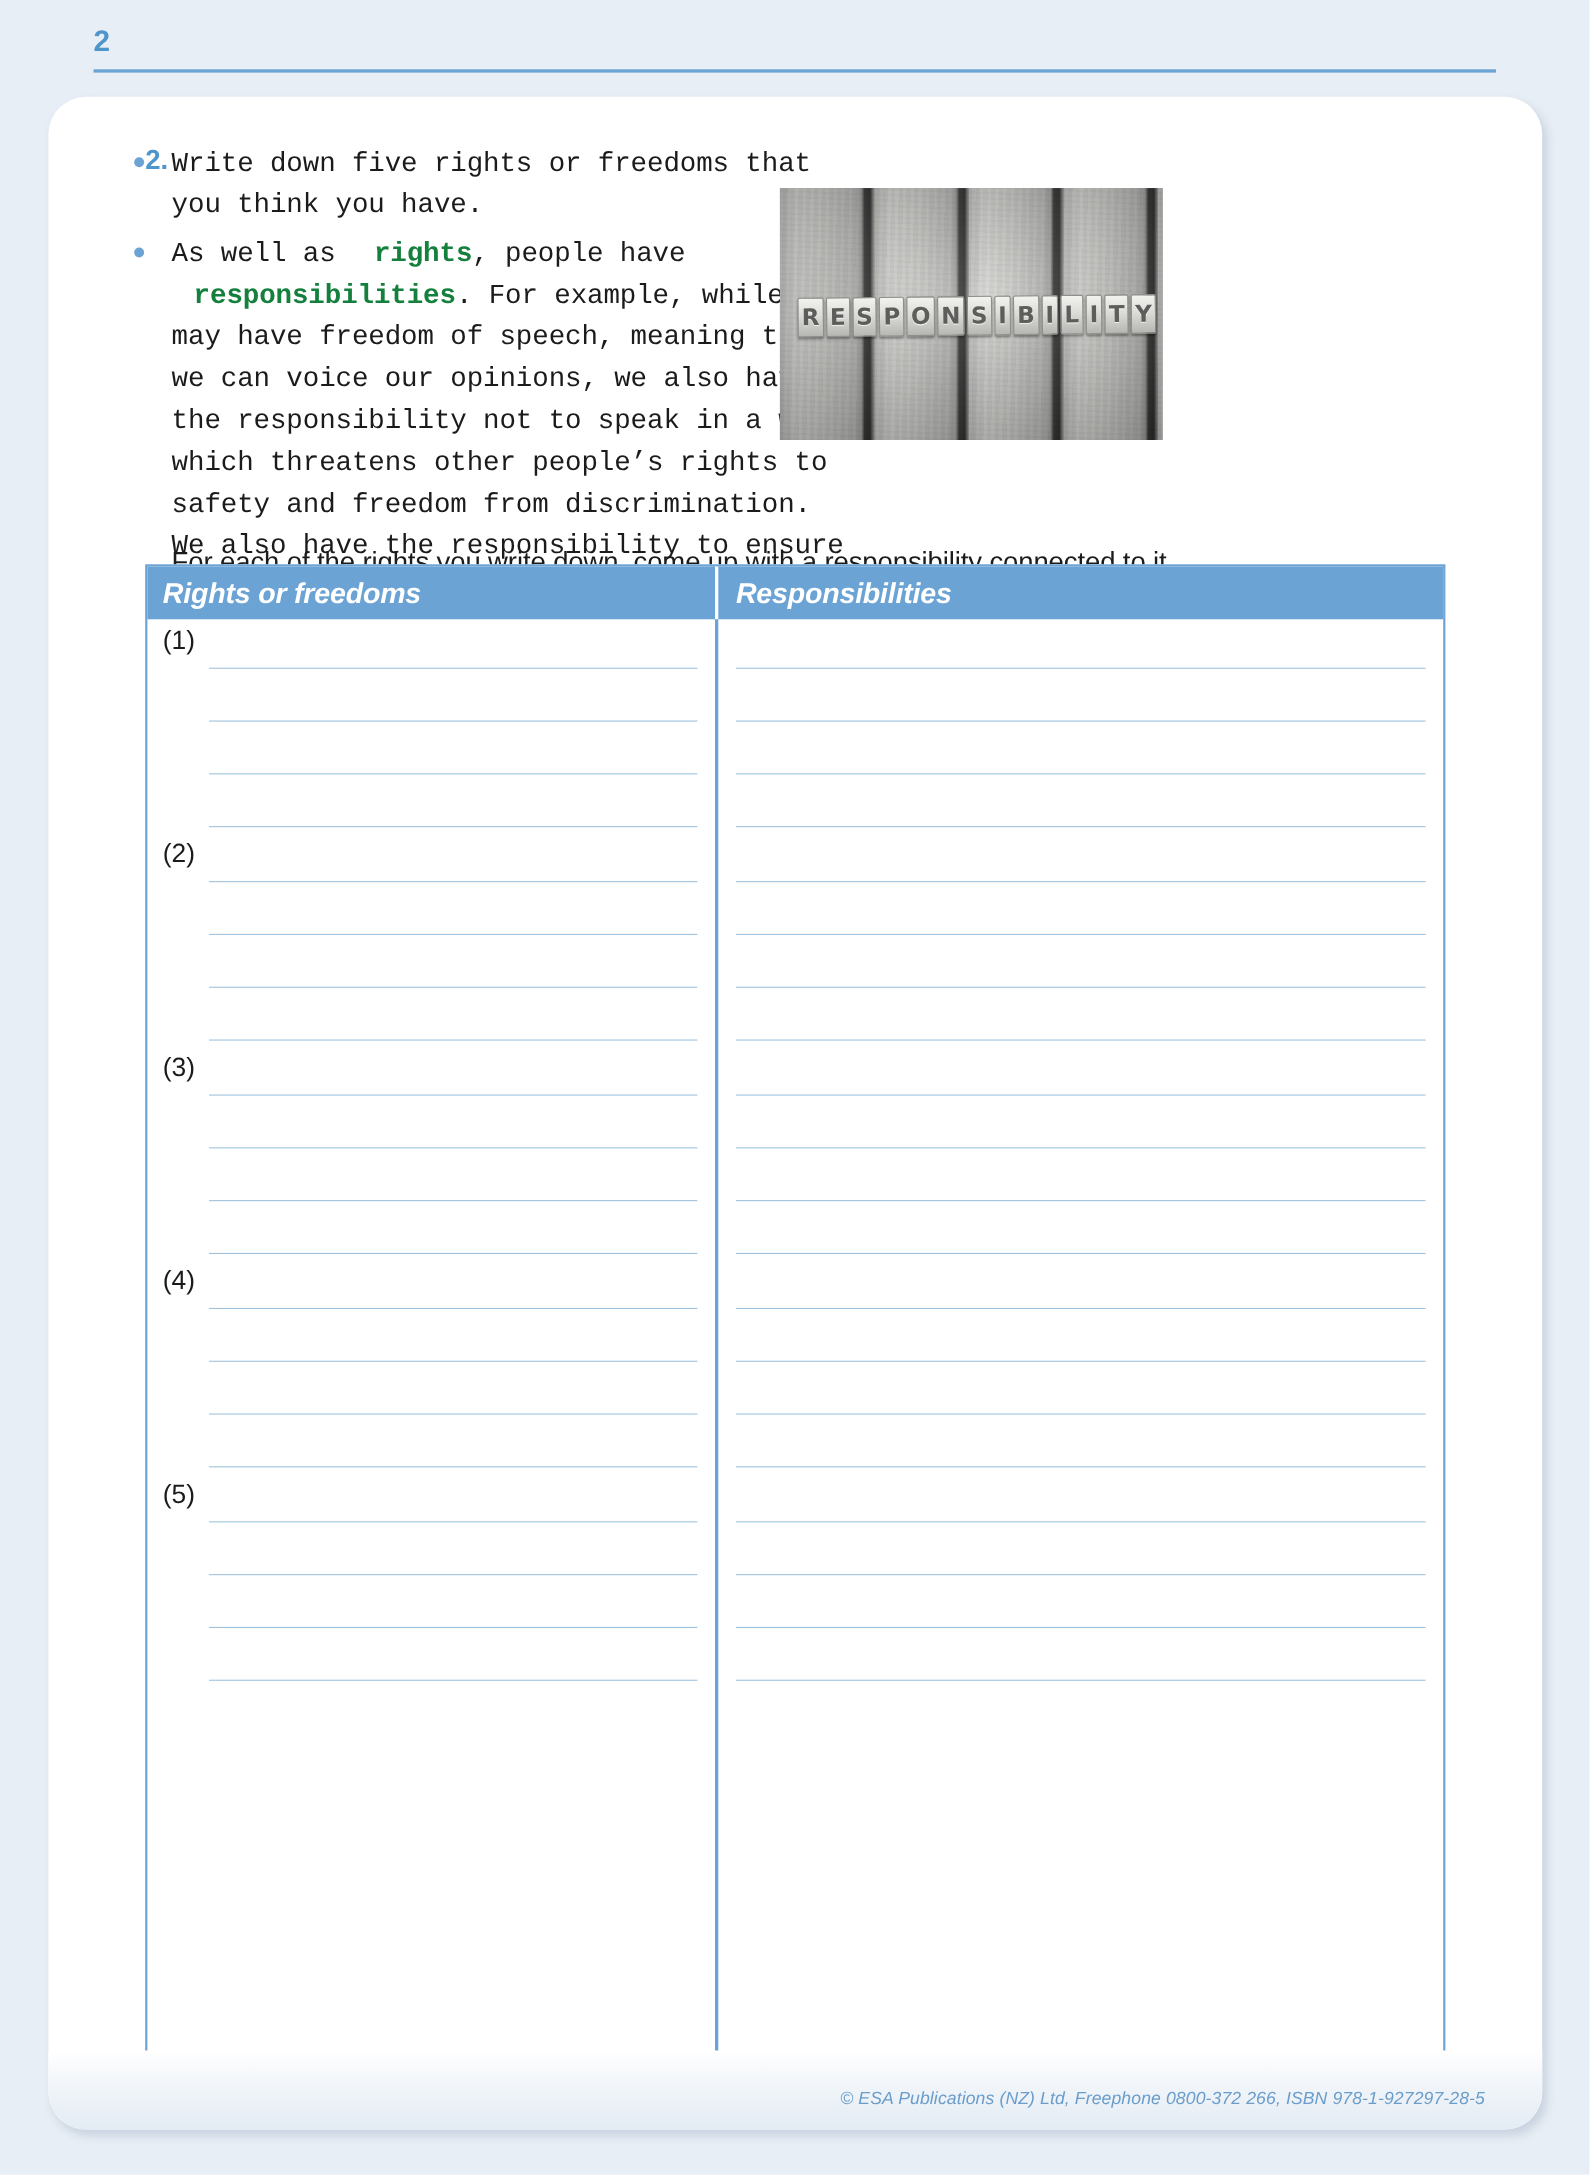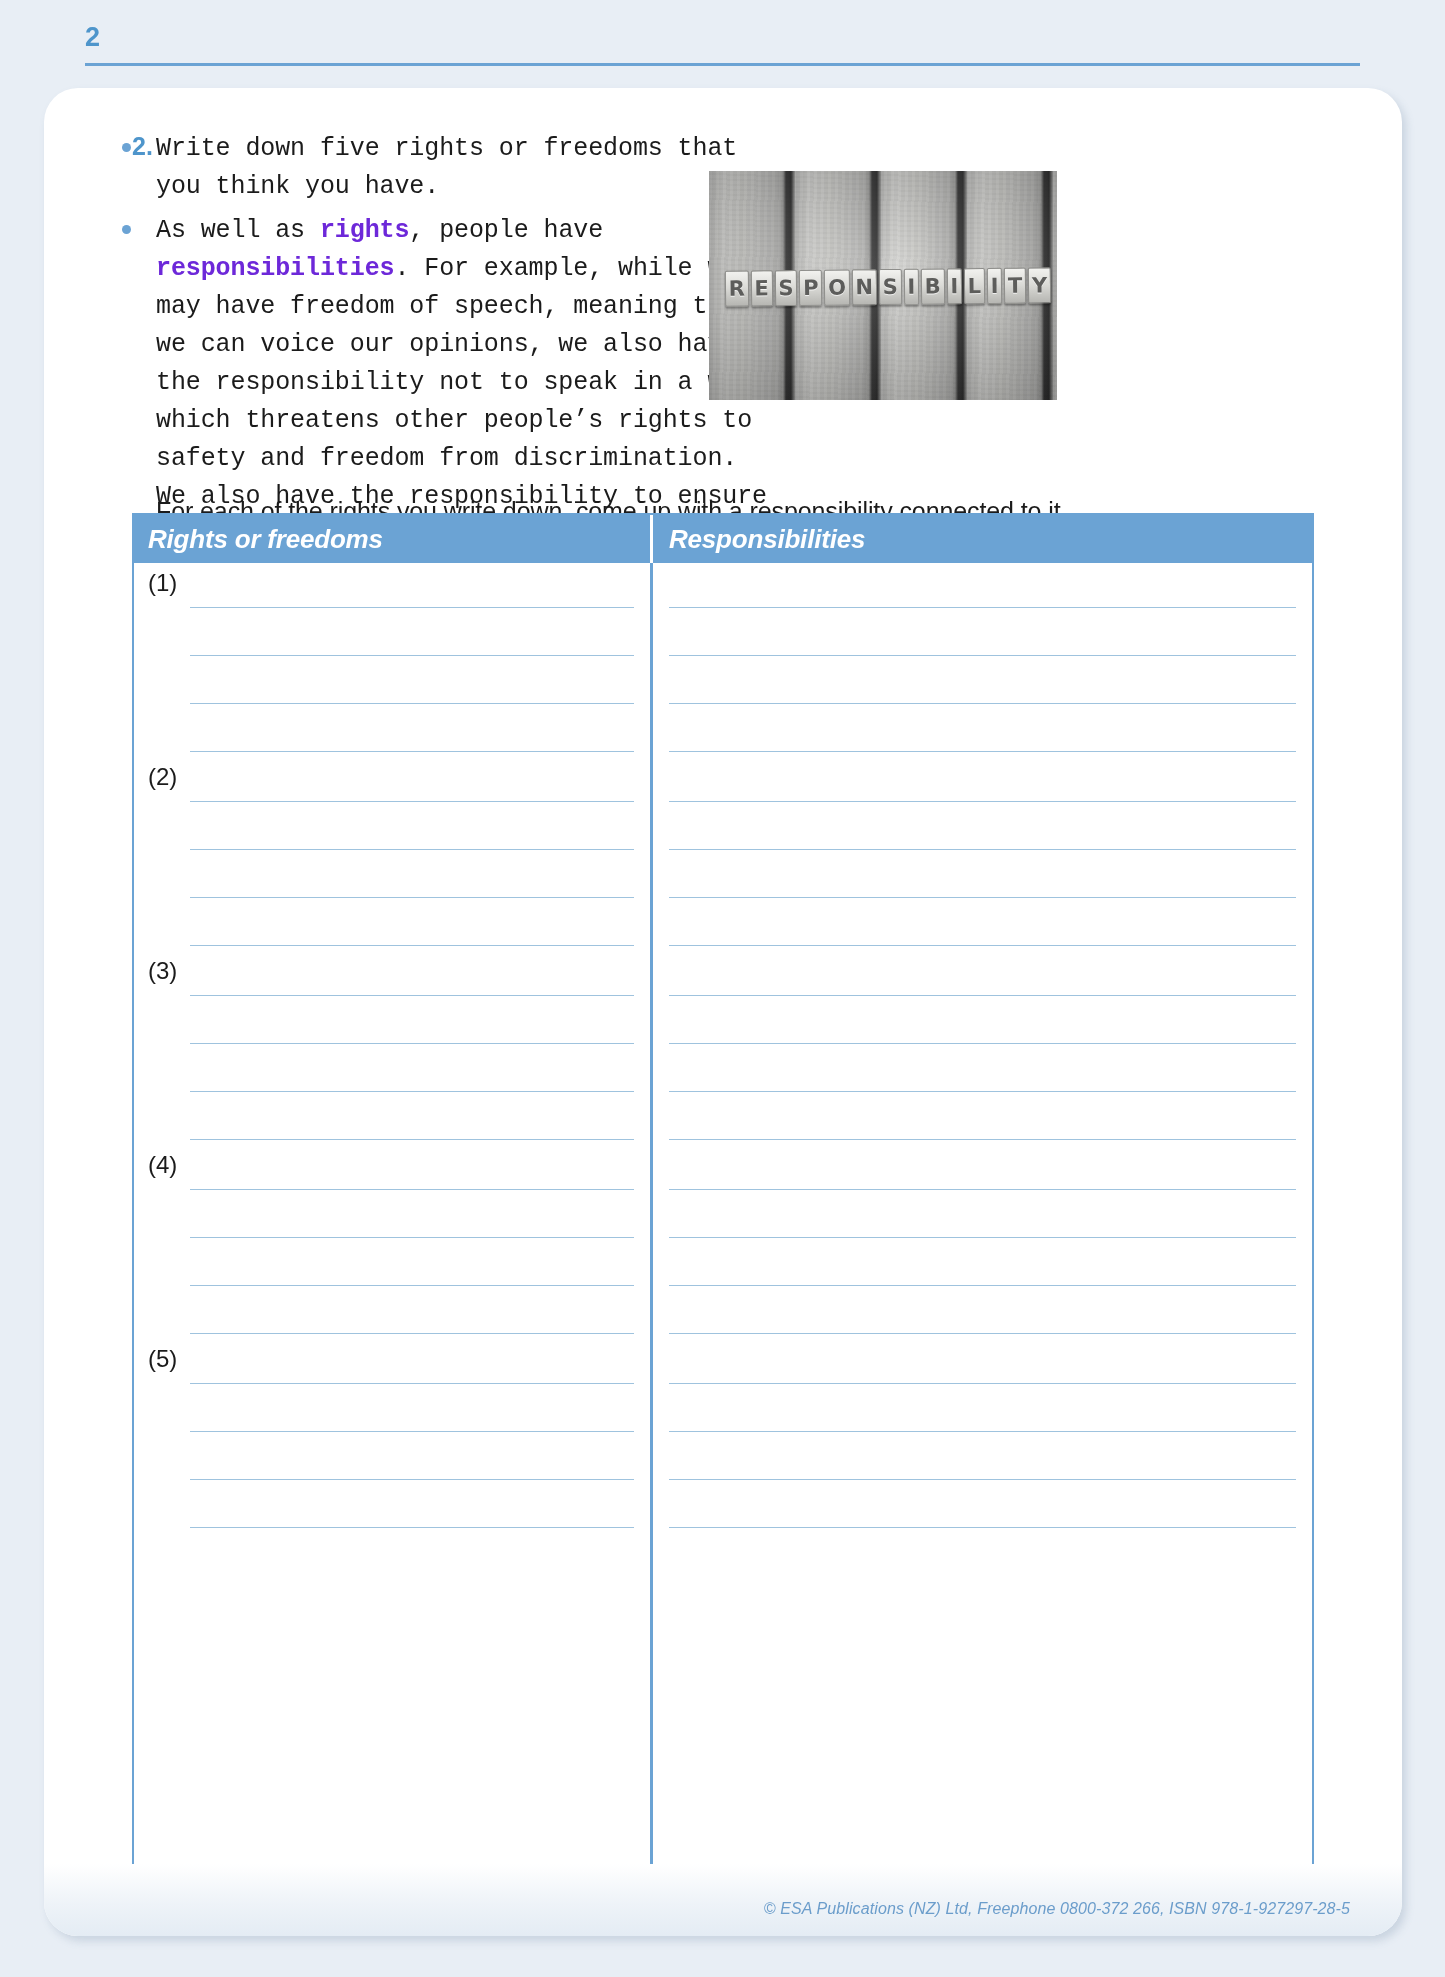--- a/index.html
+++ b/index.html
@@ -114,22 +114,23 @@
     background: #6ba3d4;
   }
   .bullet-body {
     flex: 1 1 auto;
     font-size: 25px;
     line-height: 38px;
     color: #1b1b1b;
     letter-spacing: -0.1px;
   }
   .bullet-body .hl {
-    color: #6d28d9;
-    font-weight: bold;
+    color: #15803d;
+    font-weight: bold;
+    margin-left: 20px;
   }
   .bullet-row + .bullet-row {
     margin-top: 6px;
   }
   .trailing-line {
     position: absolute;
     left: 112px;
     top: 404px;
     width: 1180px;
     font-size: 25px;

